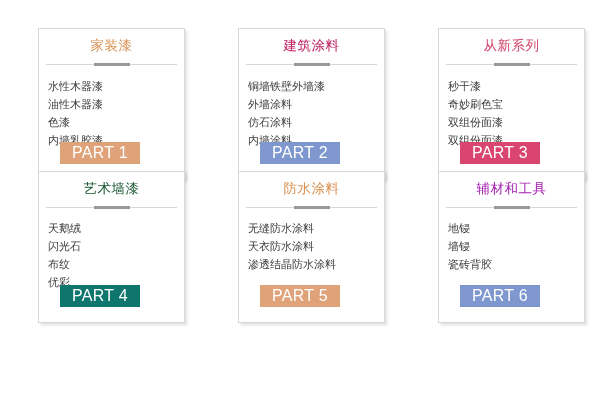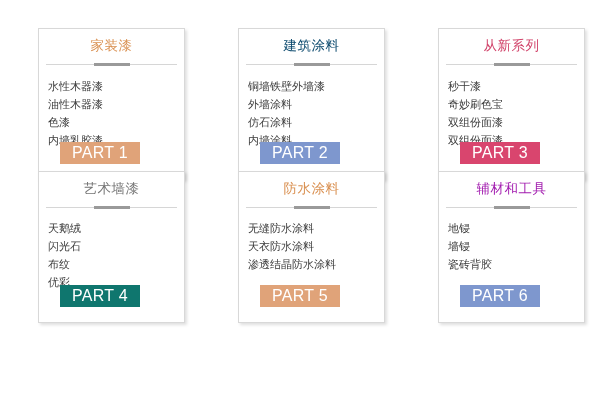--- a/index.html
+++ b/index.html
@@ -141,21 +141,21 @@
           <li>油性木器漆</li>
           <li>色漆</li>
           <li>内墙乳胶漆</li>
         </ul>
       </div>
       <div class="badge" style="background: rgb(224, 163, 121);">PART 1</div>
     </div>
 
     <div class="cell">
       <div class="card">
-        <div class="card-title" style="color: #0c4a6e; text-align: center;">建筑涂料</div>
+        <div class="card-title" style="color: #be185d; text-align: center;">建筑涂料</div>
         <div class="divider">
           <div class="line"></div>
           <div class="nub"></div>
         </div>
         <ul class="items">
           <li>铜墙铁壁外墙漆</li>
           <li>外墙涂料</li>
           <li>仿石涂料</li>
           <li>内墙涂料</li>
         </ul>
@@ -175,21 +175,21 @@
           <li>奇妙刷色宝</li>
           <li>双组份面漆</li>
           <li>双组份面漆</li>
         </ul>
       </div>
       <div class="badge" style="background: rgb(217, 69, 110);">PART 3</div>
     </div>
 
     <div class="cell row2">
       <div class="card">
-        <div class="card-title" style="color: #737373;">艺术墙漆</div>
+        <div class="card-title" style="color: #14532d;">艺术墙漆</div>
         <div class="divider">
           <div class="line"></div>
           <div class="nub"></div>
         </div>
         <ul class="items">
           <li>天鹅绒</li>
           <li>闪光石</li>
           <li>布纹</li>
           <li>优彩</li>
         </ul>

